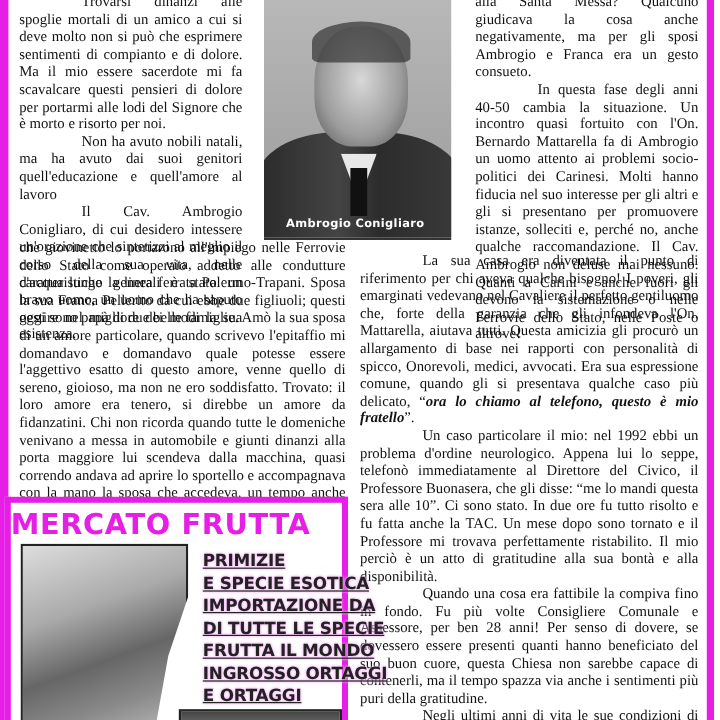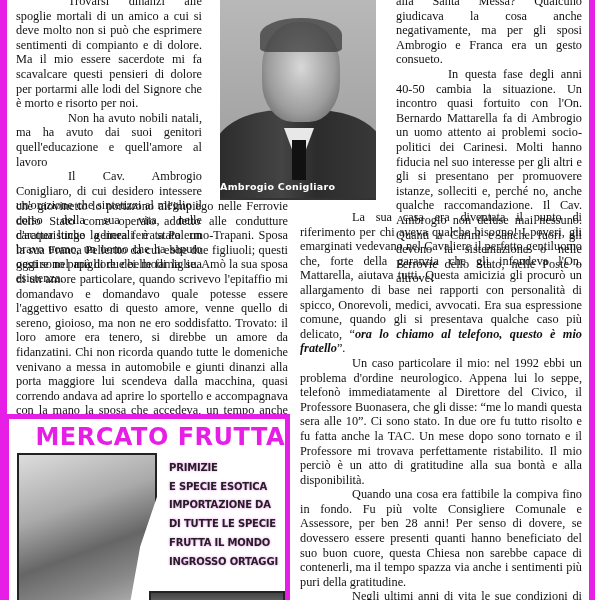--- a/index.html
+++ b/index.html
@@ -13,26 +13,26 @@
   .col-left-top{left:16px;top:-6px;width:186px;}
   .col-left-wide{left:16px;top:199px;width:272px;}
   .col-right-top{left:396px;top:-6px;width:186px;}
   .col-right-wide{left:300px;top:210px;width:282px;}
   .photo{position:absolute;left:220px;top:0;width:156px;height:198px;background:linear-gradient(#b8b8b8,#9a9a9a);overflow:hidden;border-bottom:2px solid #333;}
   .photo .head{position:absolute;left:42px;top:22px;width:78px;height:100px;border-radius:45% 45% 40% 40%;background:radial-gradient(ellipse at 50% 45%,#d8d8d8 0%,#9c9c9c 60%,#555 100%);}
   .photo .hair{position:absolute;left:40px;top:18px;width:82px;height:34px;border-radius:50% 50% 10% 10%;background:#333;opacity:.7;}
   .photo .suit{position:absolute;left:-6px;top:110px;width:170px;height:100px;background:linear-gradient(90deg,#2a2a2a,#444 40%,#2c2c2c 60%,#3a3a3a);border-radius:40% 40% 0 0;}
   .photo .shirt{position:absolute;left:64px;top:128px;width:30px;height:40px;background:#e8e8e8;clip-path:polygon(0 0,100% 0,50% 100%);}
   .photo .tie{position:absolute;left:72px;top:140px;width:14px;height:40px;background:#111;}
-  .photo .caption{position:absolute;left:0;right:4px;bottom:6px;text-align:left;color:#fff;font-family:"DejaVu Sans",sans-serif;font-weight:bold;font-size:9.5px;letter-spacing:.3px;}
+  .photo .caption{position:absolute;left:0;right:4px;bottom:6px;text-align:center;color:#fff;font-family:"DejaVu Sans",sans-serif;font-weight:bold;font-size:9.5px;letter-spacing:.3px;}
   .ad{position:absolute;left:4px;top:414px;width:276px;height:186px;border:5px solid #e61ee6;border-bottom:none;background:#fff;}
-  .ad-title{position:absolute;left:0;right:0;top:4px;text-align:right;font-family:"DejaVu Sans",sans-serif;font-weight:bold;font-size:24px;color:#e61ee6;letter-spacing:.5px;}
+  .ad-title{position:absolute;left:0;right:0;top:4px;text-align:left;font-family:"DejaVu Sans",sans-serif;font-weight:bold;font-size:24px;color:#e61ee6;letter-spacing:.5px;}
   .ad-photo{position:absolute;left:8px;top:34px;width:136px;height:152px;background:linear-gradient(160deg,#ddd 0%,#aaa 35%,#666 60%,#8a8a8a 80%,#bbb);clip-path:polygon(0 0,100% 0,100% 28%,88% 60%,80% 100%,0 100%);border:2px solid #222;}
   .ad-photo2{position:absolute;left:140px;top:172px;width:132px;height:20px;background:linear-gradient(#444,#888);border:2px solid #222;}
-  .ad-list{position:absolute;left:160px;top:40px;width:112px;font-family:"DejaVu Sans",sans-serif;font-weight:bold;font-size:10px;line-height:18.7px;color:#222;letter-spacing:-.2px;text-shadow:0 0 3px #f4b3f4,0 0 2px #f4b3f4;}
+  .ad-list{position:absolute;left:160px;top:40px;width:112px;font-family:"DejaVu Sans",sans-serif;font-weight:bold;font-size:14px;line-height:18.7px;color:#222;letter-spacing:-.2px;text-shadow:0 0 3px #f4b3f4,0 0 2px #f4b3f4;text-decoration:underline;}
   .ad-list div{white-space:nowrap;}
   b.i{font-style:italic;}
 </style>
 </head>
 <body>
 
 <div class="leftbar"></div>
 <div class="rightbar"></div>
 <div class="rightbar2"></div>
 
@@ -72,14 +72,15 @@
   <div class="ad-title">MERCATO FRUTTA</div>
   <div class="ad-photo"></div>
   <div class="ad-photo2"></div>
   <div class="ad-list">
     <div>PRIMIZIE</div>
     <div>E SPECIE ESOTICA</div>
     <div>IMPORTAZIONE DA</div>
     <div>DI TUTTE LE SPECIE</div>
     <div>FRUTTA IL MONDO</div>
     <div>INGROSSO ORTAGGI</div>
+    <div>E ORTAGGI</div>
   </div>
 </div>
 
 </body></html>

